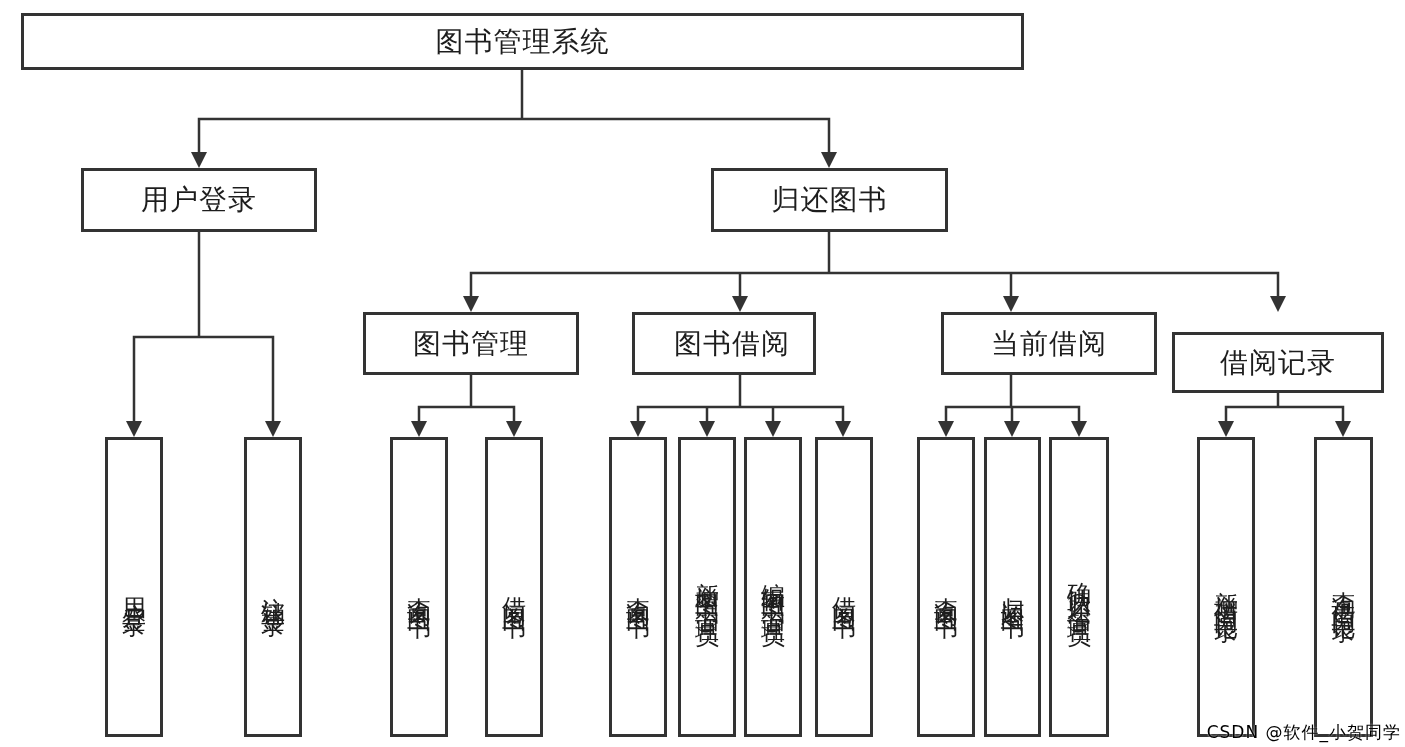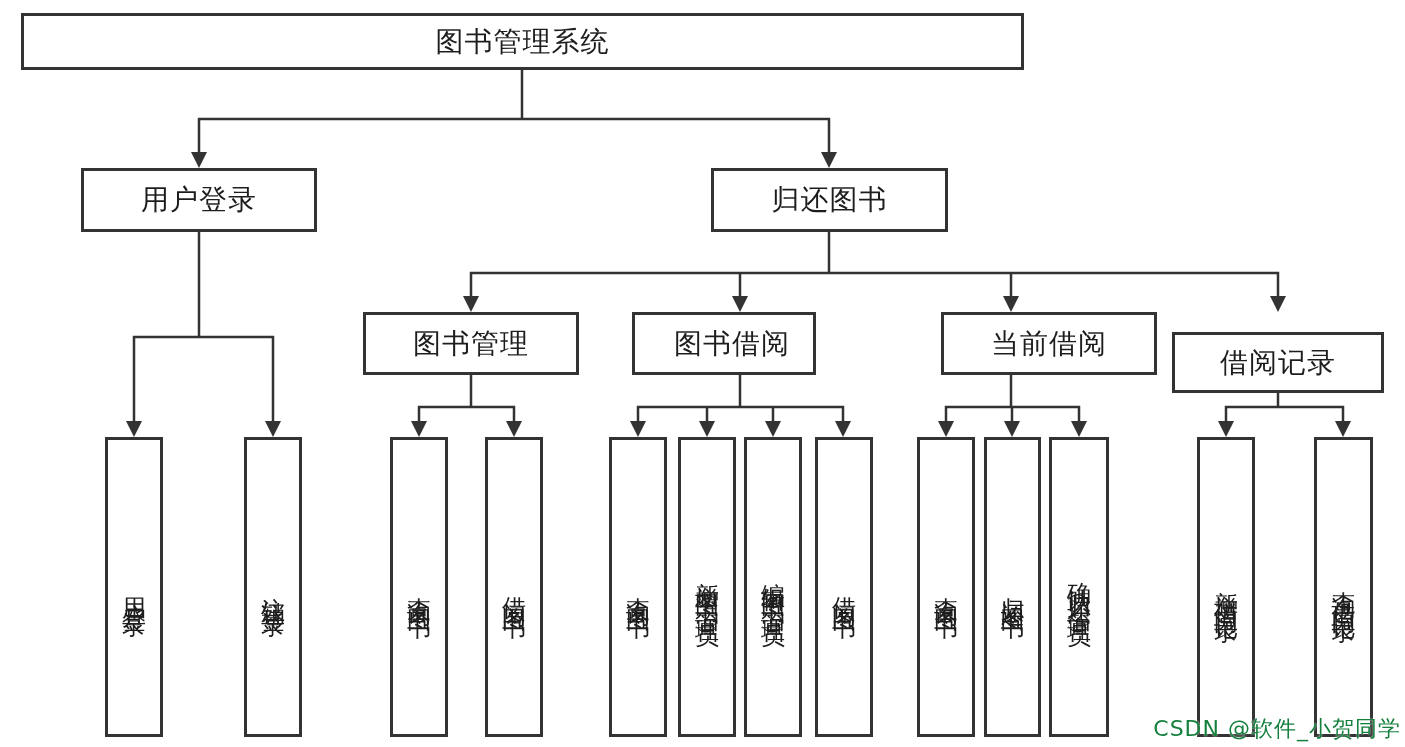--- a/index.html
+++ b/index.html
@@ -39,22 +39,22 @@
     font-size: 24px;
     letter-spacing: 6px;
     line-height: 1;
     white-space: nowrap;
     margin-bottom: -6px;
   }
   .watermark {
     position: absolute;
     right: 4px;
     bottom: 3px;
-    font-size: 22px;
-    color: #15803d;
+    font-size: 17px;
+    color: #000000;
     letter-spacing: 1px;
     white-space: nowrap;
     text-shadow: 0 0 2px #ffffff;
   }
 </style>
 </head>
 <body>
 
 <div class="canvas">
 

